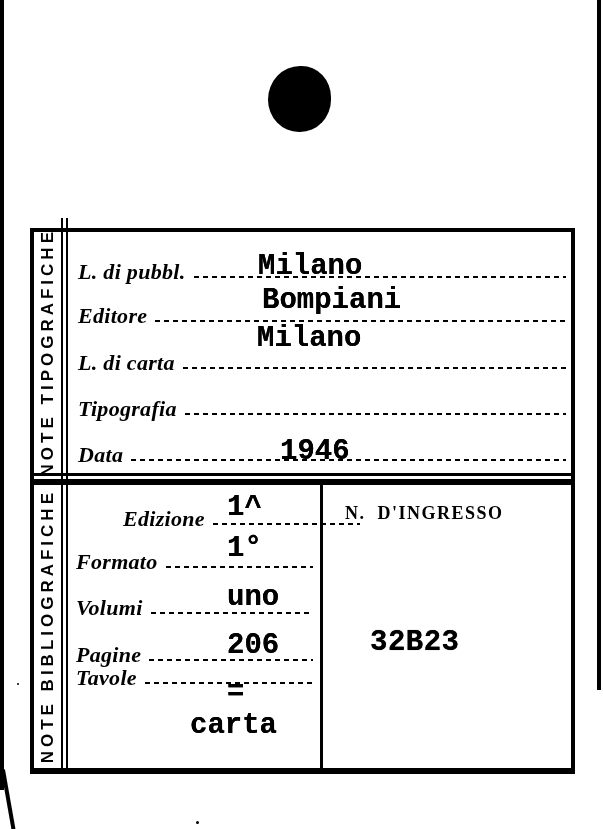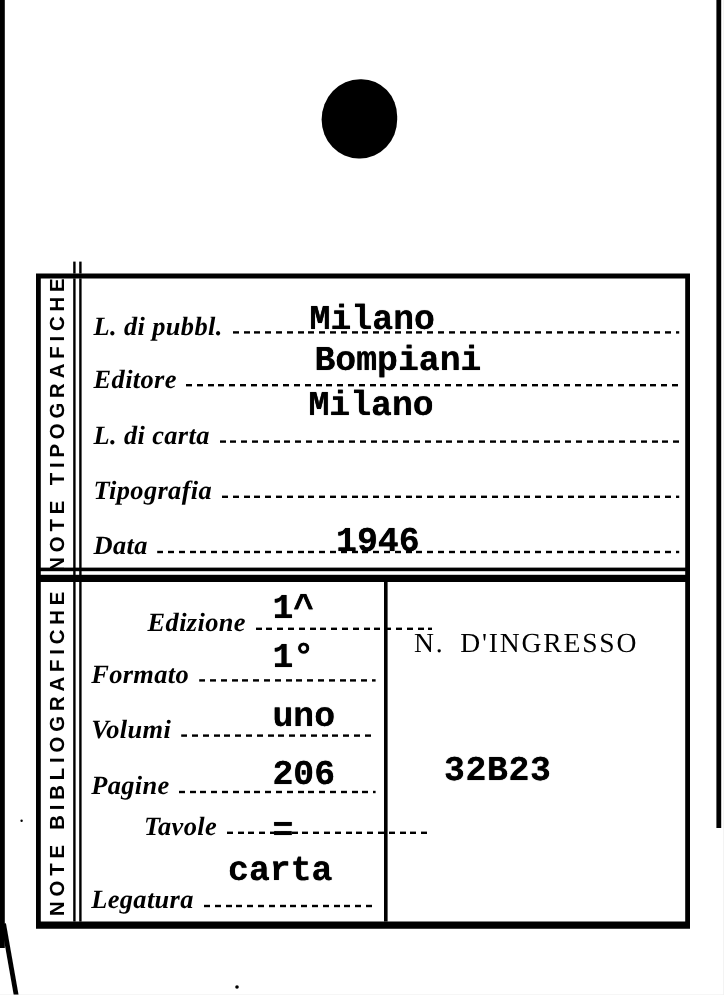--- a/index.html
+++ b/index.html
@@ -37,21 +37,21 @@
   
   .frow{position:absolute;height:26px;display:flex;align-items:flex-end;}
   .flabel{font-style:italic;font-weight:700;font-size:22px;letter-spacing:0.3px;
     white-space:nowrap;padding-right:8px;margin-bottom:-5px;line-height:1;}
   .dots{flex:1;height:2.5px;align-self:flex-end;
     background-image:repeating-linear-gradient(90deg,#000 0 5px,transparent 5px 9px);}
   
   .tvalue{position:absolute;font-family:"Liberation Mono",monospace;font-weight:700;
     font-size:29px;line-height:1;white-space:nowrap;text-shadow:0 0 0.6px #000;}
   .ing-header{position:absolute;left:311px;top:271px;font-family:"Liberation Serif",serif;
-    font-weight:400;font-size:23px;letter-spacing:1.5px;word-spacing:6px;white-space:nowrap;margin-top:20px;}
+    font-weight:700;font-size:18px;letter-spacing:1.5px;word-spacing:6px;white-space:nowrap;}
   .ing-number{position:absolute;left:336px;top:396px;font-family:"Liberation Mono",monospace;
     font-weight:700;font-size:29px;line-height:1;letter-spacing:0.5px;text-shadow:0 0 0.7px #000;}
 </style>
 </head>
 <body>
 
 <div class="scan">
 
   <div class="edge-left"></div>
   <div class="edge-left-bend"></div>
@@ -109,26 +109,22 @@
       <span class="dots"></span>
     </div>
     <div class="frow" style="left:42px;width:237px;top:356px;">
       <span class="flabel">Volumi</span>
       <span class="dots"></span>
     </div>
     <div class="frow" style="left:42px;width:237px;top:403px;">
       <span class="flabel">Pagine</span>
       <span class="dots"></span>
     </div>
-    <div class="frow" style="left:42px;width:237px;top:437px;margin-left:44px;">
+    <div class="frow" style="left:42px;width:237px;top:426px;">
       <span class="flabel">Tavole</span>
-      <span class="dots"></span>
-    </div>
-    <div class="frow" style="left:42px;width:237px;top:498px;">
-      <span class="flabel">Legatura</span>
       <span class="dots"></span>
     </div>
 
     <div class="tvalue" style="left:193px;top:261px;">1^</div>
     <div class="tvalue" style="left:193px;top:302px;">1°</div>
     <div class="tvalue" style="left:193px;top:351px;text-align:right;">uno</div>
     <div class="tvalue" style="left:193px;top:399px;">206</div>
     <div class="tvalue" style="left:193px;top:446px;">=</div>
     <div class="tvalue" style="left:156px;top:479px;">carta</div>
 

